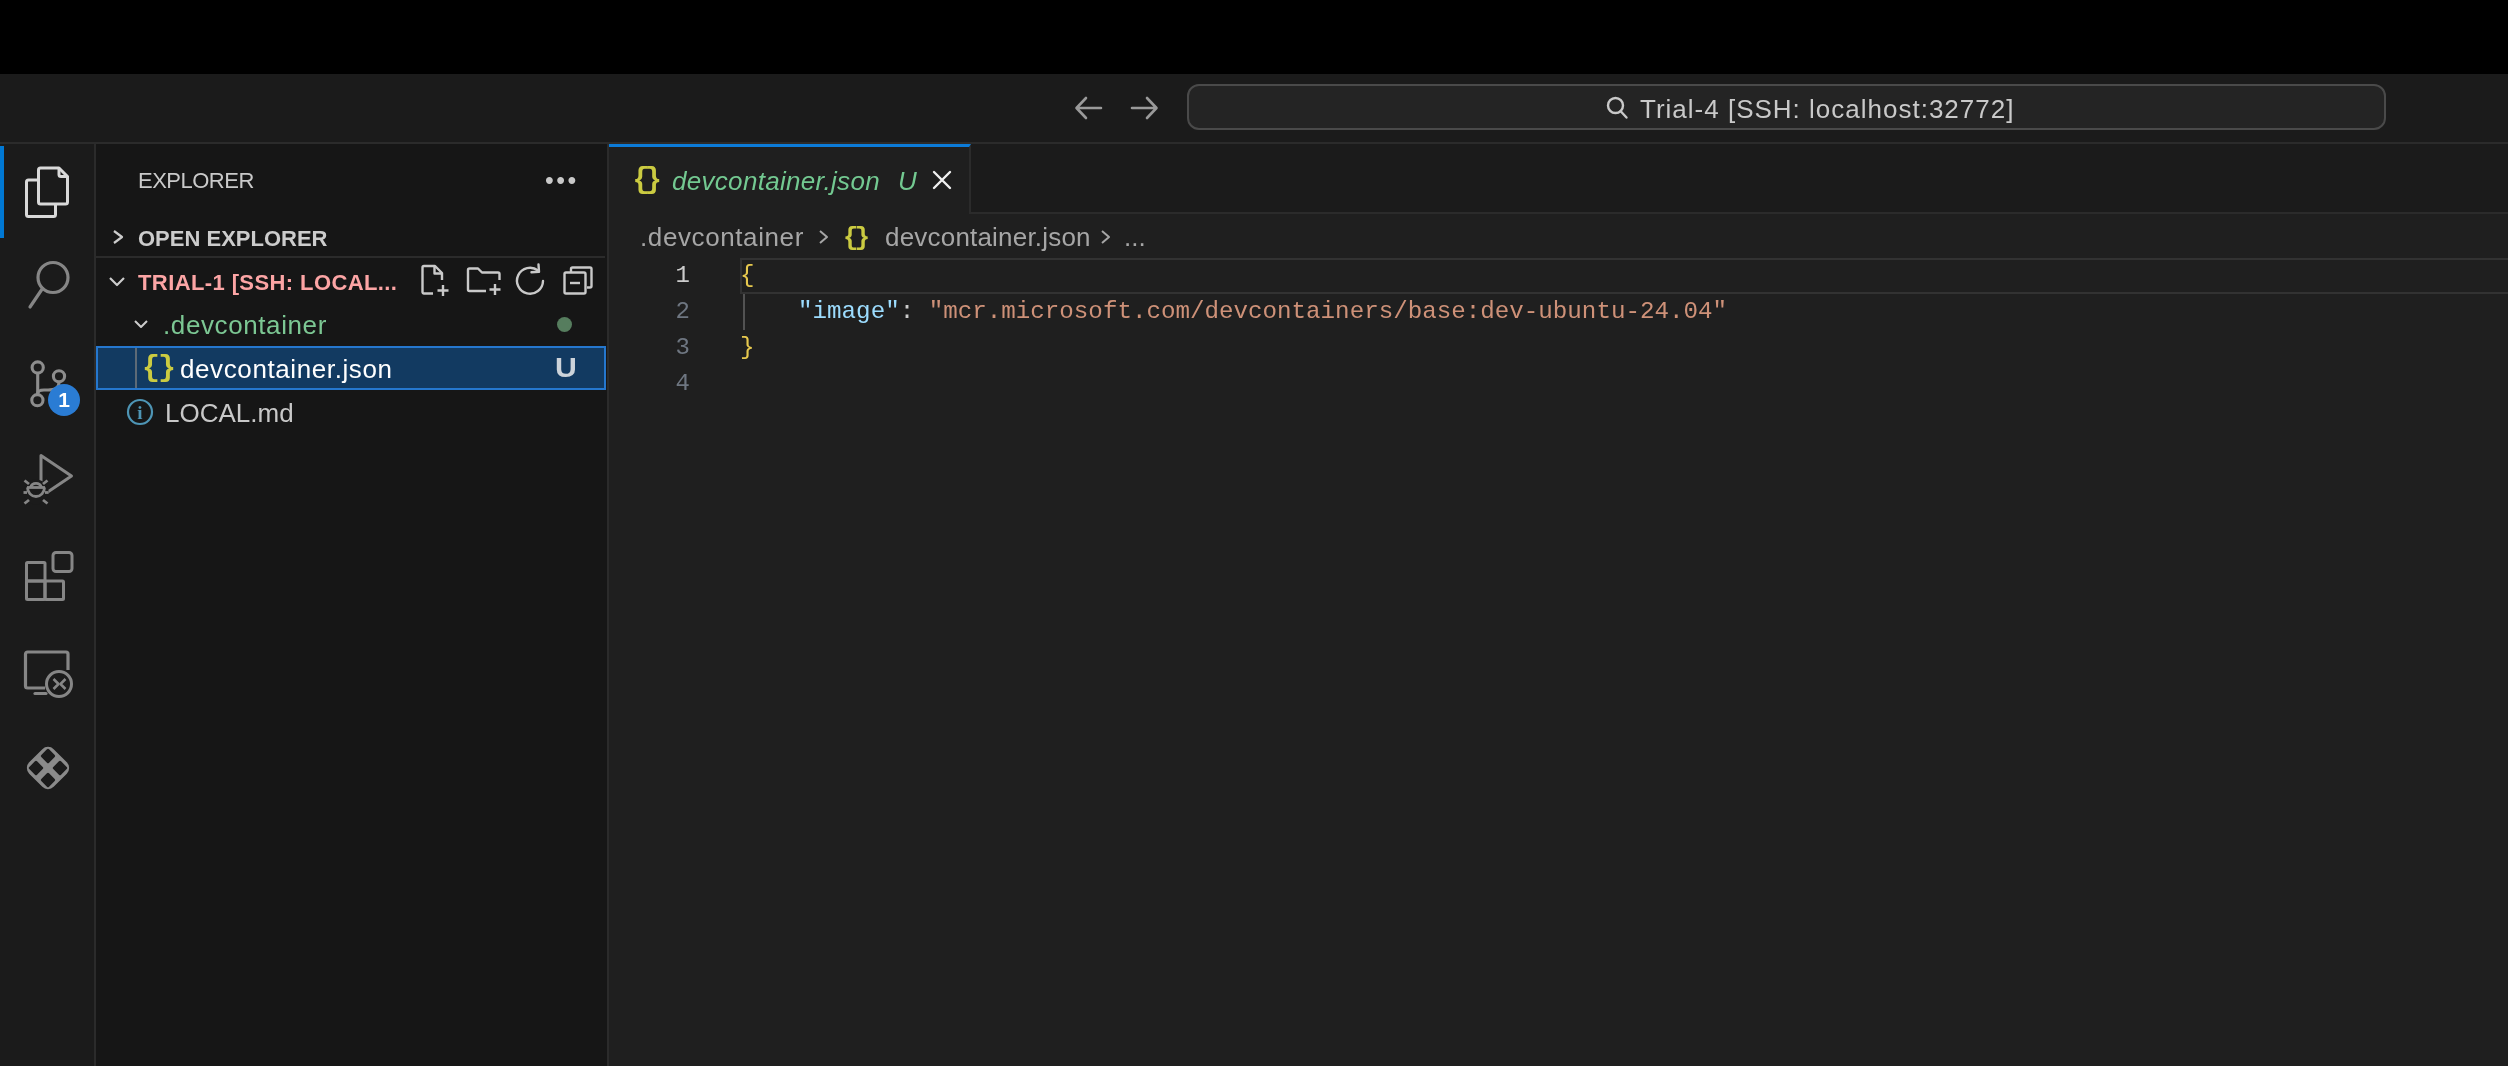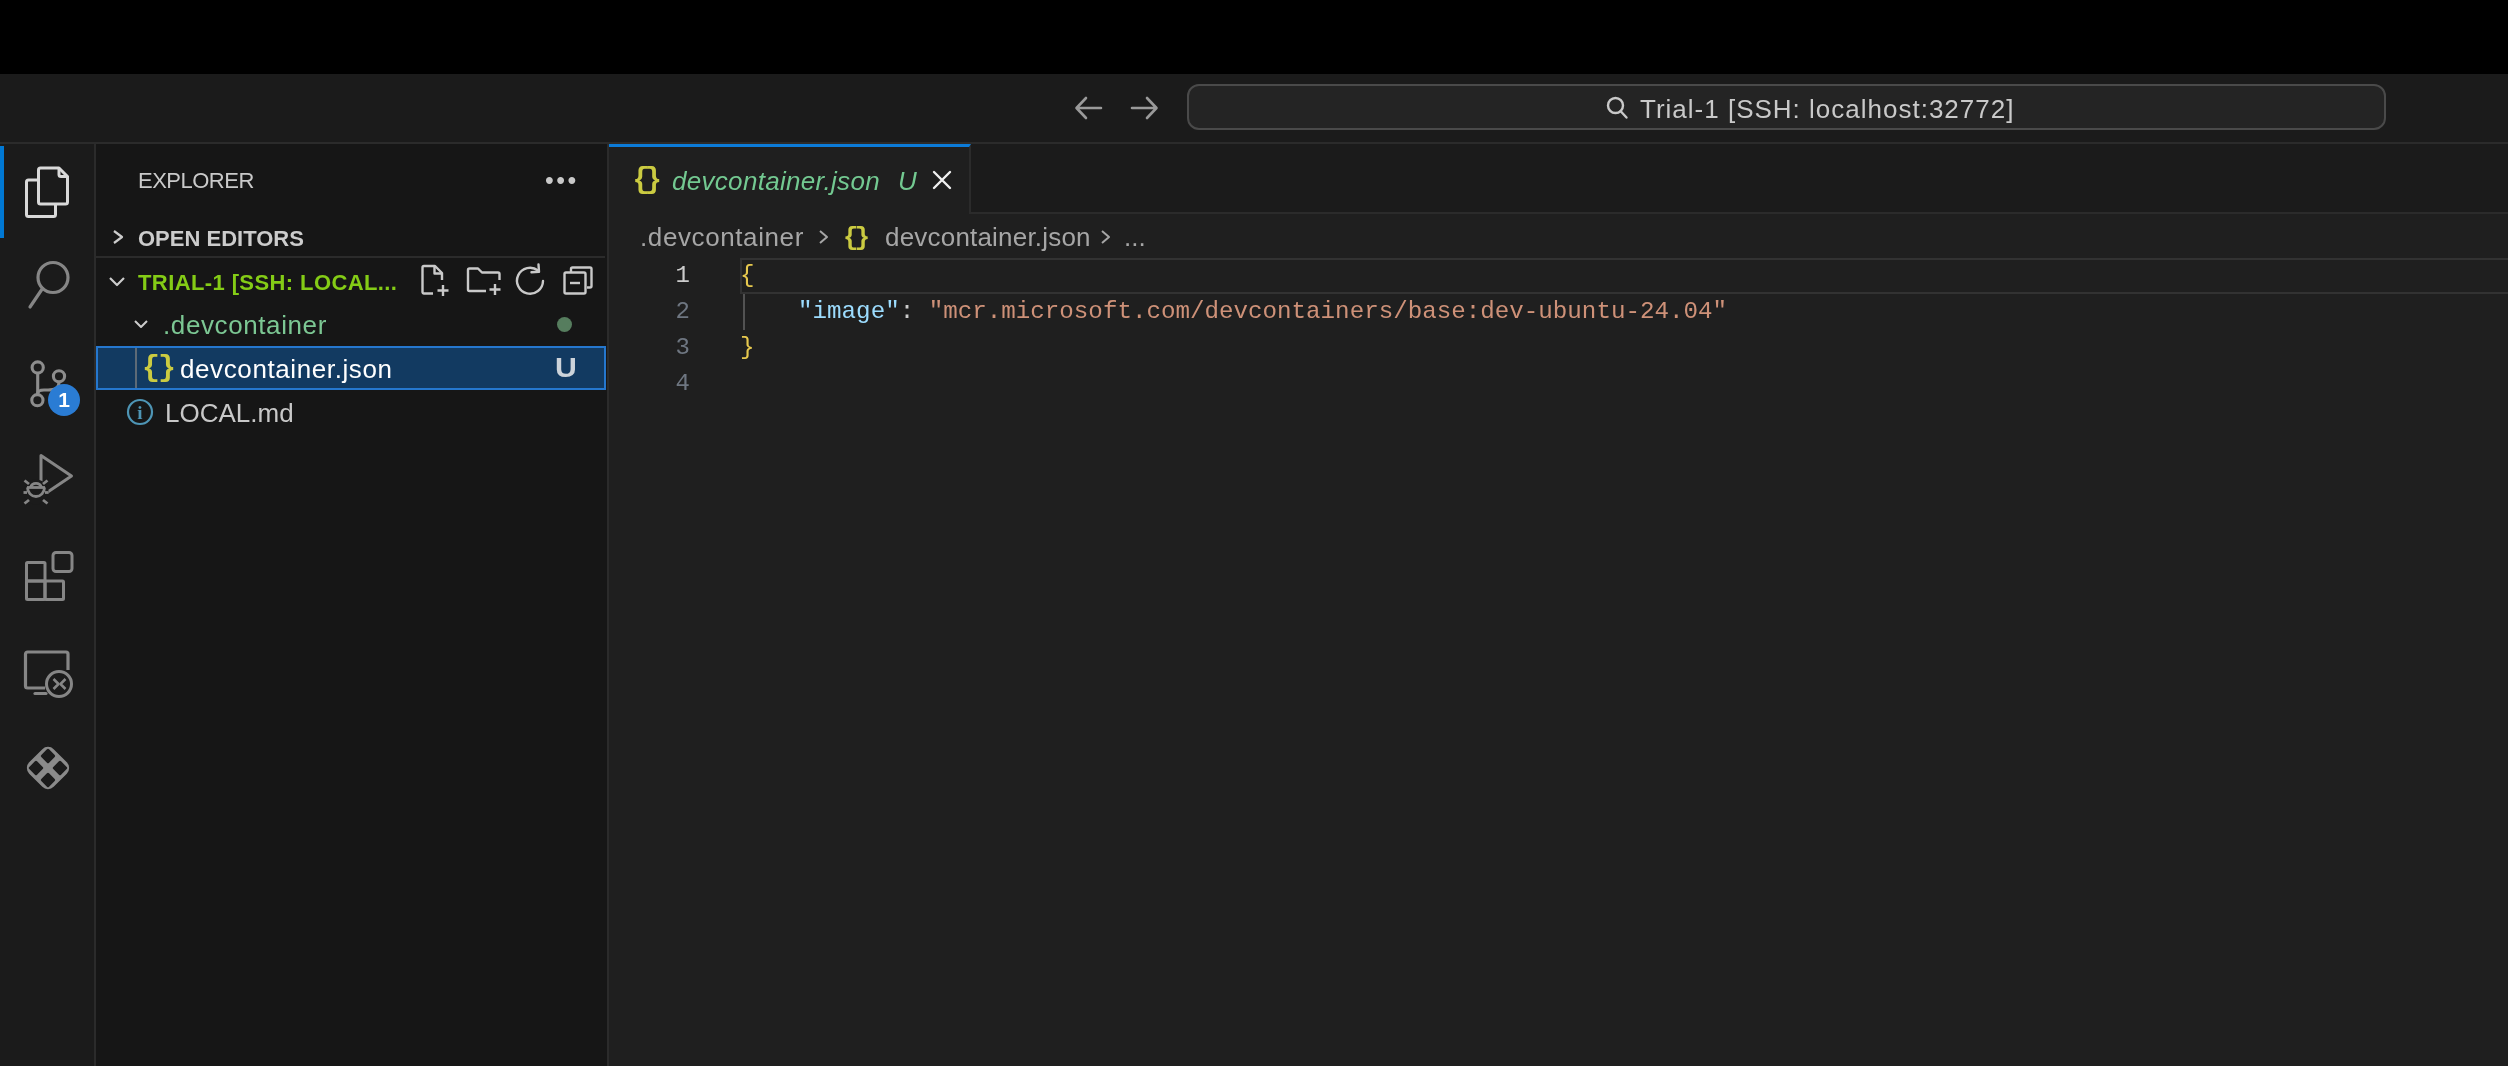--- a/index.html
+++ b/index.html
@@ -19,21 +19,21 @@
     <path d="M27 15 H3 M12 5 L2.5 15 L12 25"></path>
     <path d="M58 15 H82 M73 5 L82.5 15 L73 25"></path>
   </g>
 </svg>
 
 <div class="abs" style="left:1187px;top:84px;width:1199px;height:46px;background:#242424;border:2px solid #4a4a4a;border-radius:12px;"></div>
 <svg class="abs" style="left:1604px;top:95px;" width="26" height="26" viewBox="0 0 26 26">
   <circle cx="11.5" cy="10.5" r="7.5" stroke="#c9c9c9" stroke-width="2.4" fill="none"></circle>
   <path d="M16.7 16.2 L22.5 22.5" stroke="#c9c9c9" stroke-width="2.4" stroke-linecap="round"></path>
 </svg>
-<div class="abs" style="left:1640px;top:94px;font-size:26px;letter-spacing:1px;color:#c9c9c9;">Trial-1 [SSH: localhost:32772]</div>
+<div class="abs" style="left:1640px;top:94px;font-size:26px;letter-spacing:1px;color:#c9c9c9;">Trial-4 [SSH: localhost:32772]</div>
 
 <div class="abs" style="left:0;top:144px;width:96px;height:922px;background:#1b1b1b;border-right:2px solid #2b2b2b;"></div>
 <div class="abs" style="left:0;top:146px;width:4px;height:92px;background:#0078d4;"></div>
 
 <svg class="abs" style="left:20px;top:160px;" width="56" height="62" viewBox="0 0 56 62">
   <g stroke="#d9d9d9" stroke-width="3" stroke-linejoin="round">
     <rect x="6.5" y="20" width="29" height="36.5" rx="2" fill="none"></rect>
     <path d="M39 8 H20.5 Q18.5 8 18.5 10 V42 Q18.5 44 20.5 44 H45.5 Q47.5 44 47.5 42 V16.5 Z" fill="#1b1b1b"></path>
     <path d="M39 8 V14.5 Q39 16.5 41 16.5 H47.5" fill="none"></path>
   </g>
@@ -107,28 +107,28 @@
 </svg>
 
 <div class="abs" style="left:96px;top:144px;width:513px;height:922px;background:#161616;border-right:2px solid #2b2b2b;"></div>
 
 <div class="abs" style="left:138px;top:168px;font-size:22px;letter-spacing:-0.5px;color:#c9c9c9;">EXPLORER</div>
 <div class="abs" style="left:545px;top:166px;color:#c9c9c9;font-size:25px;letter-spacing:2.5px;">•••</div>
 
 <svg class="abs" style="left:110px;top:229px;" width="16" height="16" viewBox="0 0 16 16">
   <path d="M4 2 L12 8 L4 14" stroke="#cccccc" stroke-width="2.2" fill="none" stroke-linejoin="round"></path>
 </svg>
-<div class="abs" style="left:138px;top:226px;font-size:22px;font-weight:700;color:#cccccc;">OPEN EDITORS</div>
+<div class="abs" style="left:138px;top:226px;font-size:22px;font-weight:700;color:#cccccc;">OPEN EXPLORER</div>
 
 <div class="abs" style="left:96px;top:256px;width:509px;height:2px;background:#2b2b2b;"></div>
 
 <svg class="abs" style="left:108px;top:274px;" width="18" height="16" viewBox="0 0 18 16">
   <path d="M2 4 L9 11 L16 4" stroke="#cccccc" stroke-width="2.2" fill="none" stroke-linejoin="round"></path>
 </svg>
-<div class="abs" style="left:138px;top:270px;font-size:22px;font-weight:700;letter-spacing:0.4px;color:#84cc16;">TRIAL-1 [SSH: LOCAL...</div>
+<div class="abs" style="left:138px;top:270px;font-size:22px;font-weight:700;letter-spacing:0.4px;color:#fca5a5;">TRIAL-1 [SSH: LOCAL...</div>
 
 <svg class="abs" style="left:417px;top:264px;" width="34" height="34" viewBox="0 0 34 34">
   <g stroke="#c9c9c9" stroke-width="2.4" fill="none" stroke-linejoin="round">
     <path d="M25 16 V9 L18 2 H7 A1.5 1.5 0 0 0 5.5 3.5 V28 A1.5 1.5 0 0 0 7 29.5 H16"></path>
     <path d="M17.5 2.5 V9.5 H24.5"></path>
     <path d="M26 21 V32 M20.5 26.5 H31.5"></path>
   </g>
 </svg>
 <svg class="abs" style="left:466px;top:264px;" width="38" height="34" viewBox="0 0 38 34">
   <g stroke="#c9c9c9" stroke-width="2.4" fill="none" stroke-linejoin="round">

